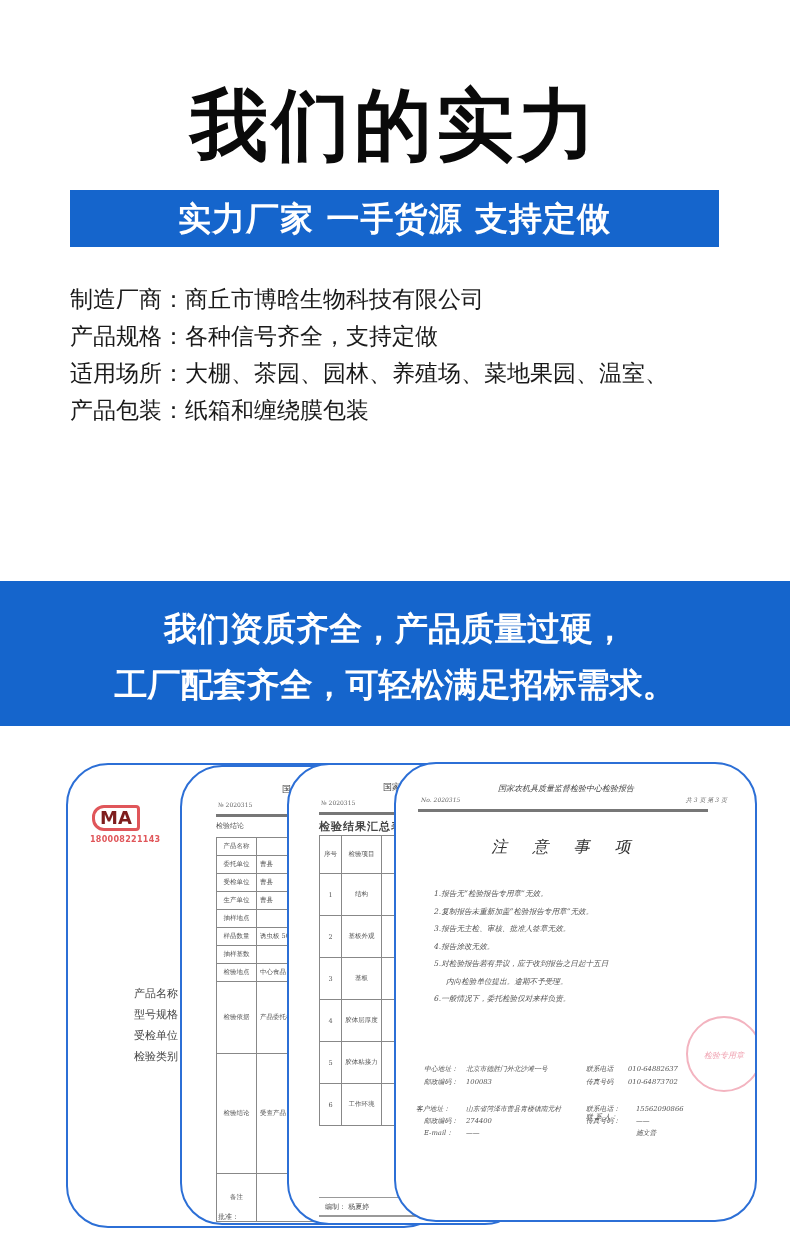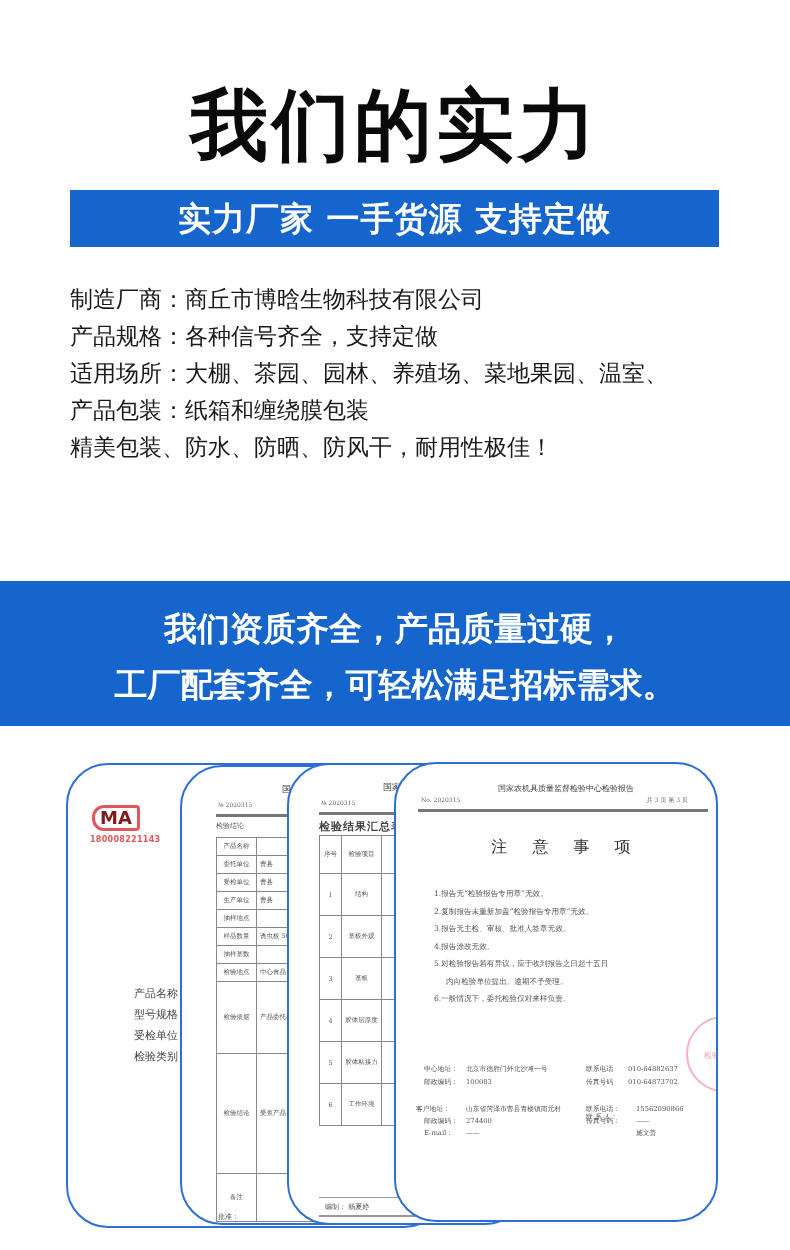--- a/index.html
+++ b/index.html
@@ -29,21 +29,21 @@
   .banner .l2 { position: absolute; left: 0; width: 790px; top: 82px; line-height: 44px; }
 
   .cards { position: absolute; left: 0; top: 755px; width: 790px; height: 490px; }
   .card {
     position: absolute; background: #fff;
     border: 2px solid #2c6fd6; border-radius: 42px; overflow: hidden;
   }
   .c1 { left: 66px; top: 8px; width: 380px; height: 465px; }
   .c2 { left: 180px; top: 10px; width: 240px; height: 460px; }
   .c3 { left: 287px; top: 8px; width: 240px; height: 462px; }
-  .c4 { left: 394px; top: 7px; width: 324px; height: 460px; }
+  .c4 { left: 394px; top: 7px; width: 363px; height: 460px; font-style: italic; }
 
   .tiny { font-family: "DejaVu Serif", "Liberation Serif", serif; color: #555; }
 
   
   .cma {
     position: absolute; left: 24px; top: 40px; width: 48px; height: 26px;
     border: 3px solid #e0565a; border-radius: 12px 4px 4px 12px;
     color: #7f1d1d; font-weight: bold; font-size: 18px; line-height: 20px; text-align: center;
     font-family: "DejaVu Sans", sans-serif;
   }
@@ -99,21 +99,20 @@
   <span>实力厂家</span>
   <span>一手货源</span>
   <span>支持定做</span>
 </div>
 
 <div class="info">
   <p>制造厂商：商丘市博晗生物科技有限公司</p>
   <p>产品规格：各种信号齐全，支持定做</p>
   <p>适用场所：大棚、茶园、园林、养殖场、菜地果园、温室、</p>
   <p>产品包装：纸箱和缠绕膜包装</p>
-  <p>精美包装、防水、防晒、防风干，耐用性极佳！</p>
 </div>
 
 <div class="banner">
   <div class="l1">我们资质齐全，产品质量过硬，</div>
   <div class="l2">工厂配套齐全，可轻松满足招标需求。</div>
 </div>
 
 <div class="cards">
 
   <div class="card c1">

